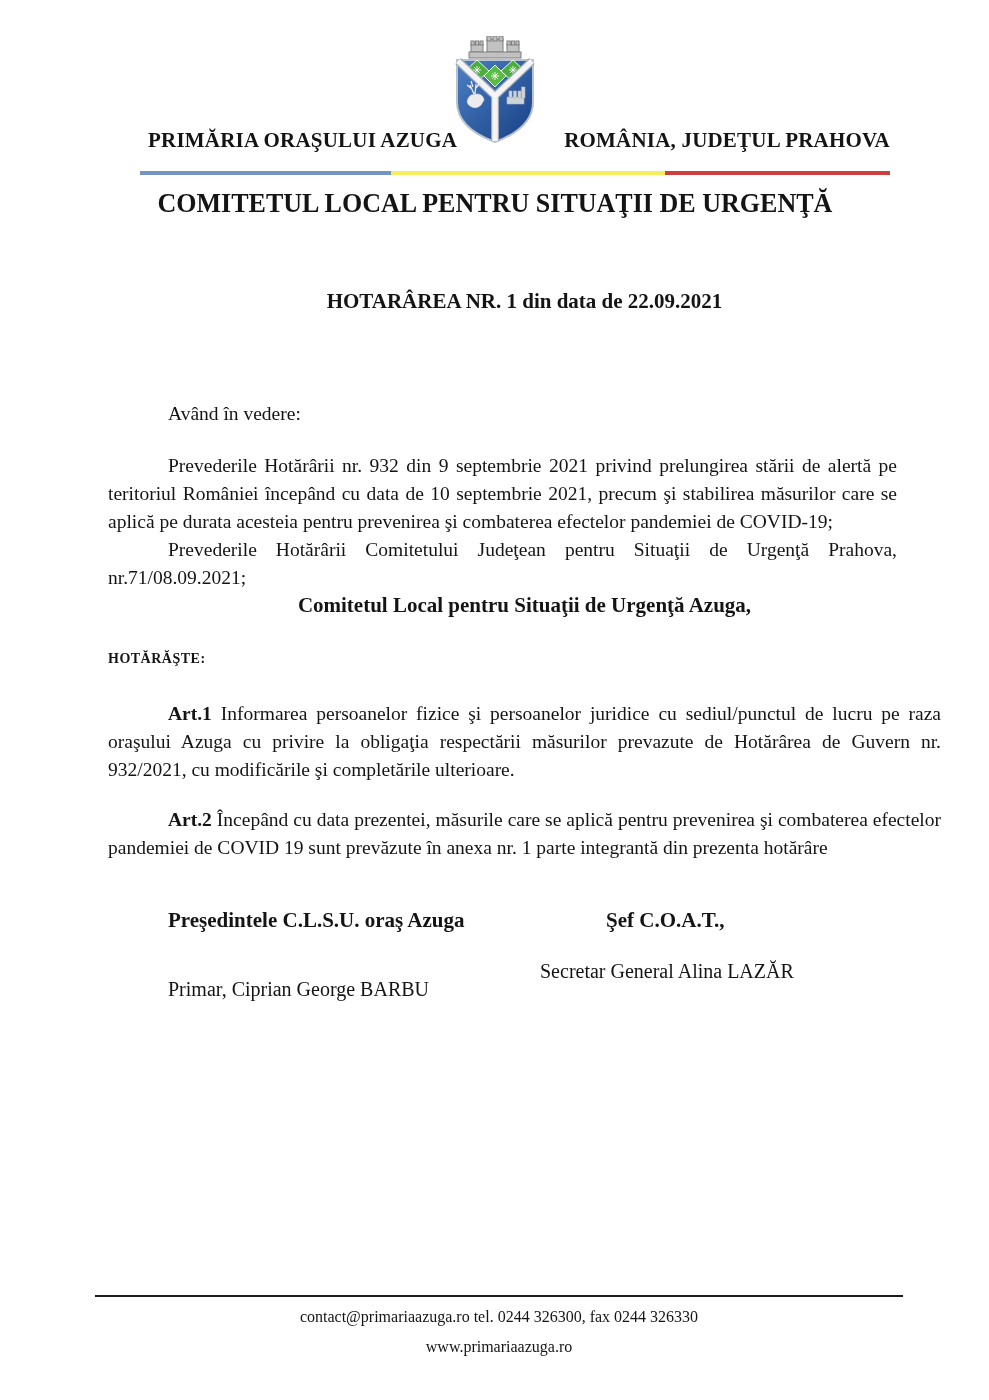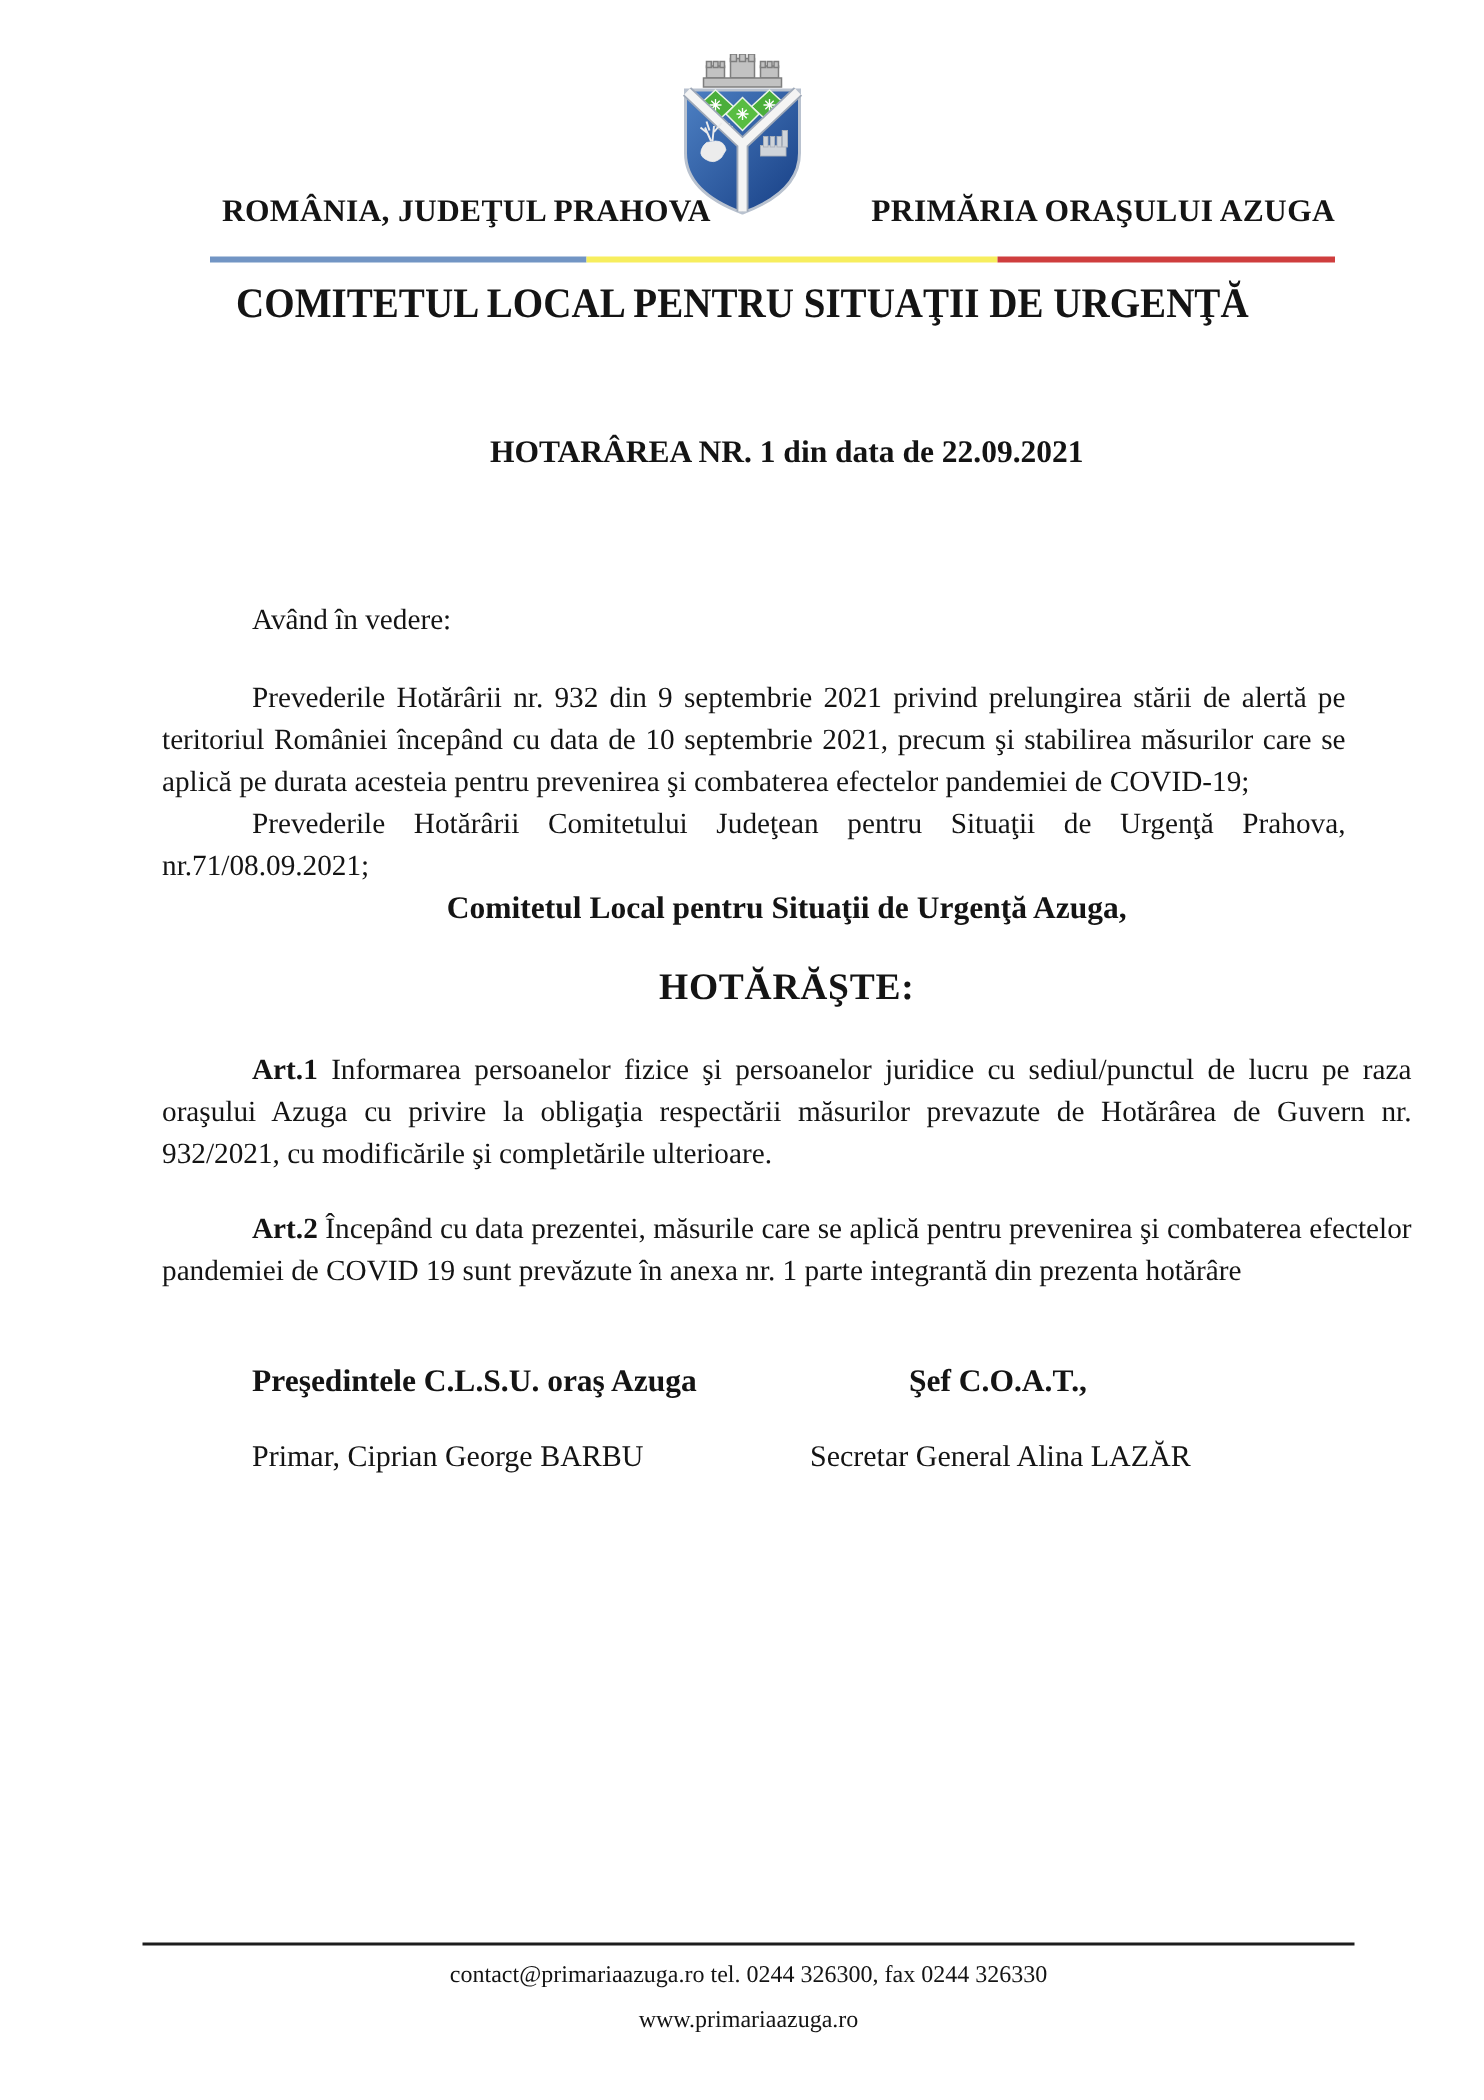--- a/index.html
+++ b/index.html
@@ -72,36 +72,35 @@
   .first-para { margin-top: 24px; }
   .narrow { margin-right: 44px; }
   .committee-line {
     text-align: center;
     font-size: 21px;
     font-weight: bold;
     line-height: 26px;
   }
   .decides {
     margin-top: 28px;
-    text-align: center;
-    font-size: 25px;
+    font-size: 14px;
     font-weight: bold;
     line-height: 26px;
     letter-spacing: 0.5px;
   }
   .article { margin-top: 28px; }
   .article + .article { margin-top: 22px; }
   
   .signatures { position: relative; margin-top: 46px; height: 92px; }
   .sig { position: absolute; white-space: nowrap; }
   .sig-bold { font-size: 21px; font-weight: bold; }
   .sig-name { font-size: 20px; }
   .sig-lt { left: 60px;  top: 0; }
   .sig-rt { left: 498px; top: 0; }
-  .sig-ln { left: 60px;  top: 52px; }
+  .sig-ln { left: 60px;  top: 70px; }
   .sig-rn { left: 432px; top: 52px; }
   
   .footer {
     position: absolute;
     left: 95px; top: 1295px;
     width: 808px;
     border-top: 2px solid #1c1c1c;
     text-align: center;
     font-size: 16px;
     line-height: 30px;
@@ -167,22 +166,22 @@
           <rect x="62" y="61" width="17" height="7"></rect>
           <rect x="64" y="55" width="3" height="7"></rect>
           <rect x="68.5" y="55" width="3" height="7"></rect>
           <rect x="73" y="55" width="3" height="7"></rect>
           <rect x="76.5" y="51" width="3.5" height="11"></rect>
         </g>
       </svg>
     </div>
 
     <div class="header-row">
+      <span>PRIMĂRIA ORAŞULUI AZUGA</span>
       <span>ROMÂNIA, JUDEŢUL PRAHOVA</span>
-      <span>PRIMĂRIA ORAŞULUI AZUGA</span>
     </div>
 
     <div class="flag">
       <span class="seg-b"></span>
       <span class="seg-y"></span>
       <span class="seg-r"></span>
     </div>
 
     <div class="doc-title">
       <span class="cond">COMITETUL LOCAL PENTRU SITUAŢII DE URGENŢĂ</span>

